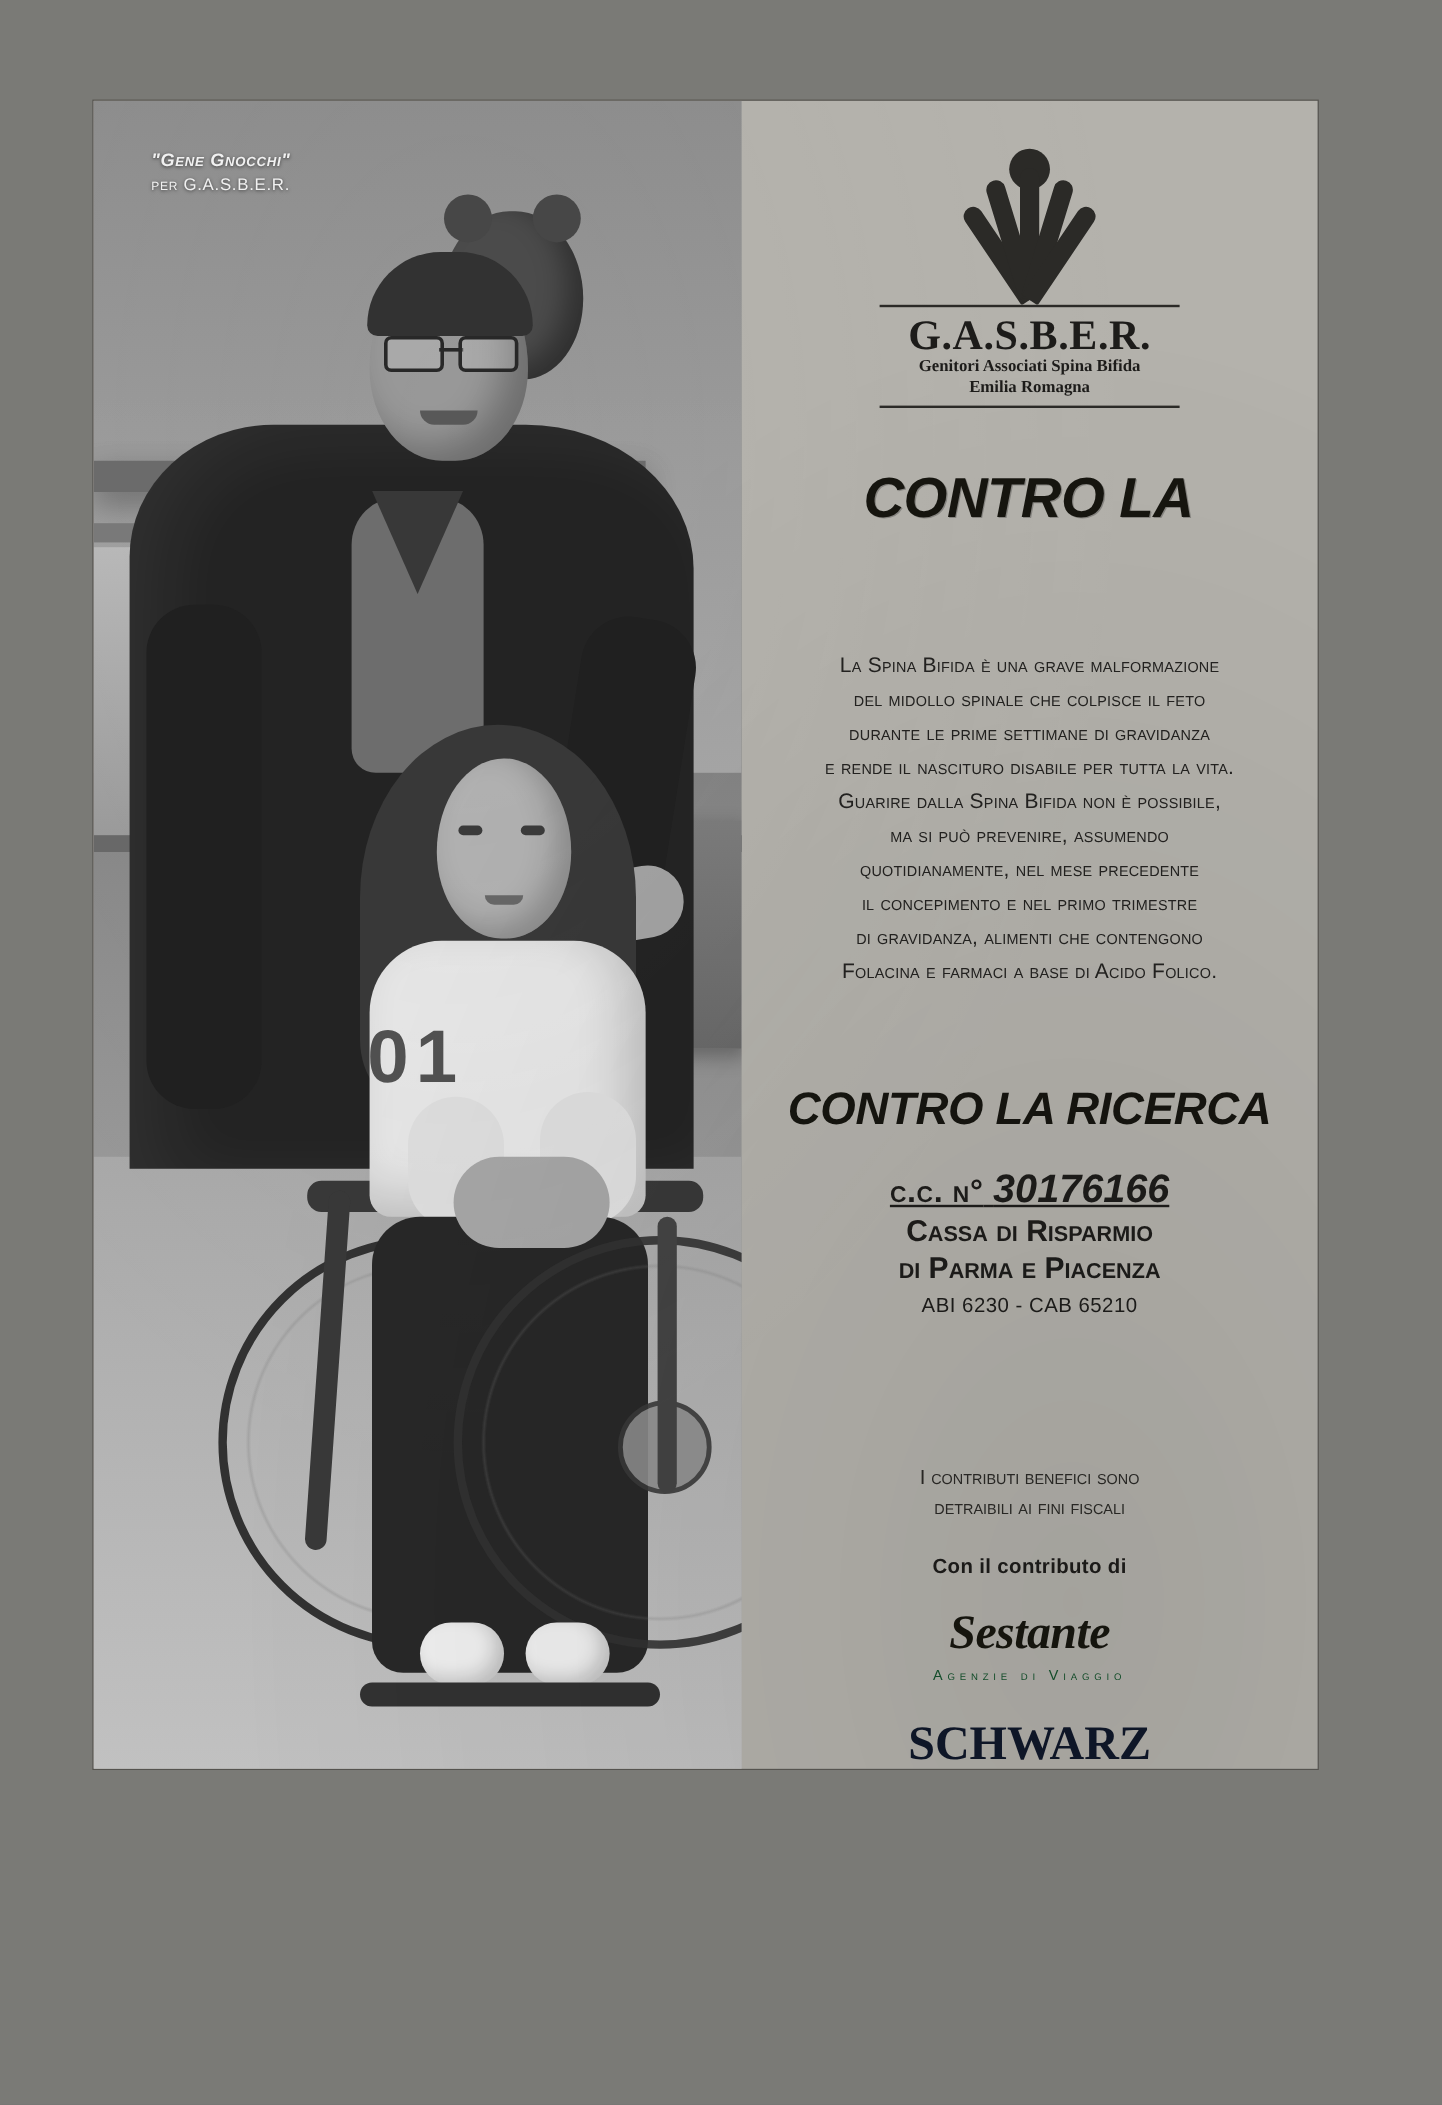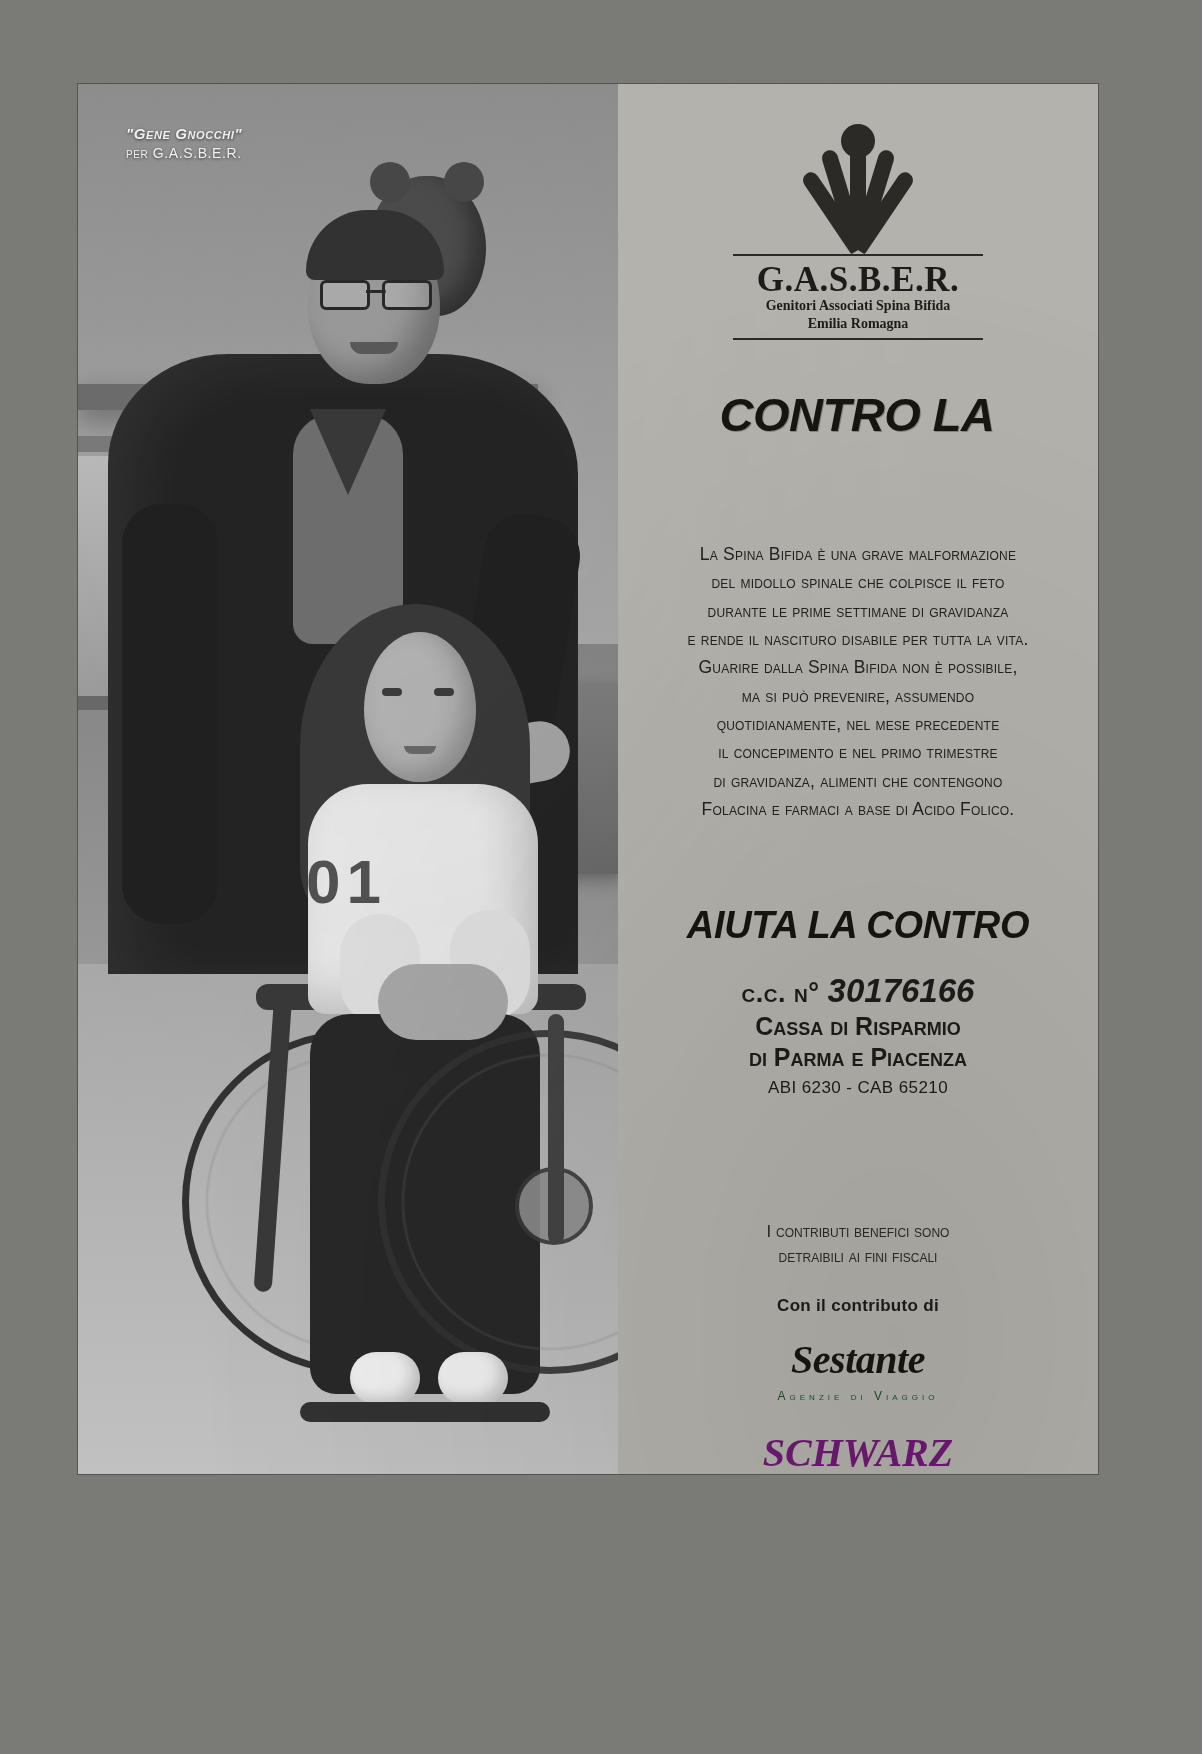--- a/index.html
+++ b/index.html
@@ -326,21 +326,21 @@
 
   .donate1 {
     position: absolute; left: 0; top: 888px; width: 480px;
   }
   .donate2 {
     position: absolute; left: 0; top: 1034px; width: 480px;
   }
   .cc-line {
     font-family: "Liberation Sans", sans-serif;
     font-weight: bold; font-variant: small-caps;
-    font-size: 27px; letter-spacing: .5px;
+    font-size: 27px; letter-spacing: .5px; text-decoration: underline;
   }
   .cc-line .num {
     font-size: 33px; font-style: italic; letter-spacing: 0;
   }
   .bank {
     font-family: "Liberation Sans", sans-serif;
     font-weight: bold; font-variant: small-caps;
     font-size: 25px; line-height: 1.15; margin-top: 2px;
   }
   .abi {
@@ -370,21 +370,21 @@
     letter-spacing: -0.5px; color: #17160f;
   }
   .sponsor-sestante-sub {
     font-family: "Liberation Sans", sans-serif;
     font-size: 12px; letter-spacing: 4px; font-variant: small-caps;
     margin-top: 6px; color: #14532d;
   }
   .sponsor-schwarz {
     margin-top: 26px;
     font-family: "Liberation Serif", serif;
-    font-weight: bold; font-size: 40px; letter-spacing: 0px; color: #701a75; font-style: italic;
+    font-weight: bold; font-size: 40px; letter-spacing: 0px; color: #0f172a;
   }
   .sponsor-schwarz-sub {
     font-family: "Liberation Serif", serif;
     font-weight: bold; font-size: 23px; letter-spacing: 7px; margin-top: -2px;
   }
 </style>
 </head>
 <body>
 
 <div class="page">
@@ -471,21 +471,21 @@
         <div>durante le prime settimane di gravidanza</div>
         <div>e rende il nascituro disabile per tutta la vita.</div>
         <div>Guarire dalla Spina Bifida non è possibile,</div>
         <div>ma si può prevenire, assumendo</div>
         <div>quotidianamente, nel mese precedente</div>
         <div>il concepimento e nel primo trimestre</div>
         <div>di gravidanza, alimenti che contengono</div>
         <div>Folacina e farmaci a base di Acido Folico.</div>
       </div>
 
-      <div class="subhead">AIUTA LA CONTRO</div>
+      <div class="subhead">CONTRO LA RICERCA</div>
 
       <div class="donate1">
         <div class="cc-line">
           <span>c.c. n°</span>
           <span class="num">30176166</span>
         </div>
         <div class="bank">Cassa di Risparmio</div>
         <div class="bank">di Parma e Piacenza</div>
         <div class="abi">ABI 6230 - CAB 65210</div>
       </div>

